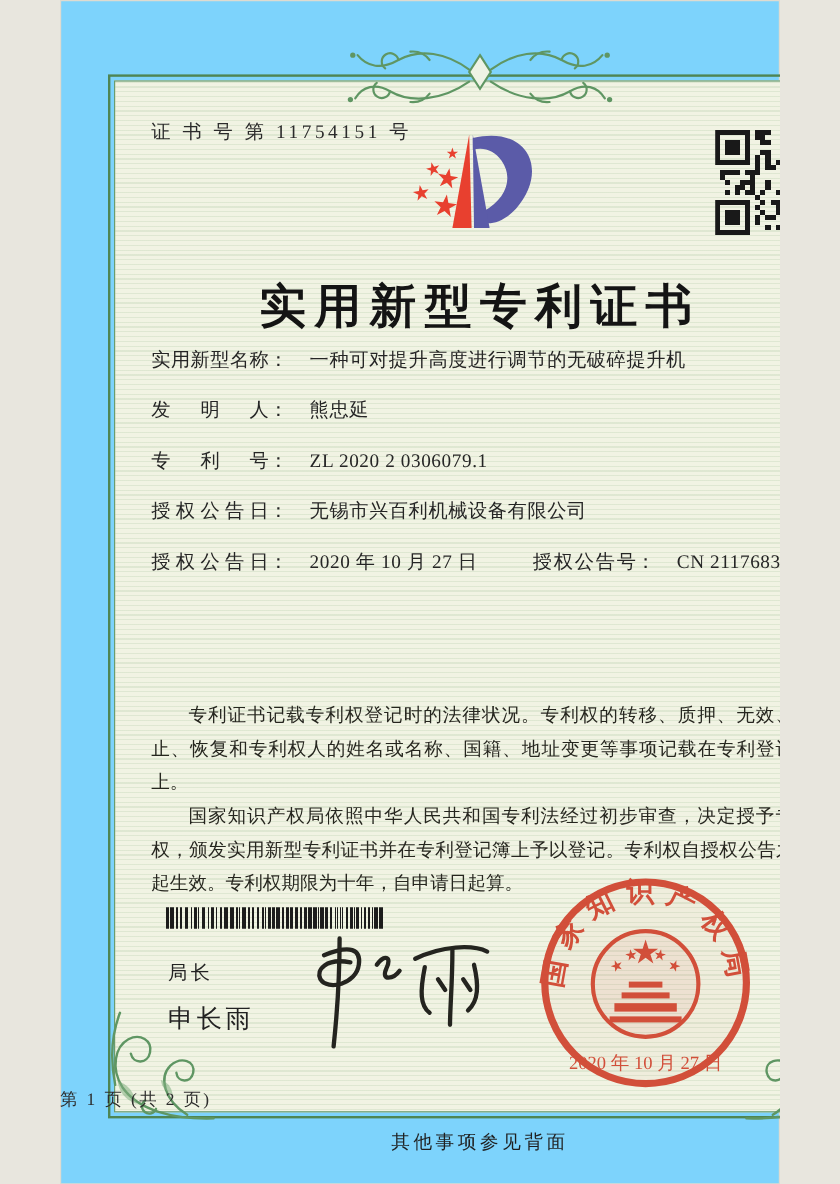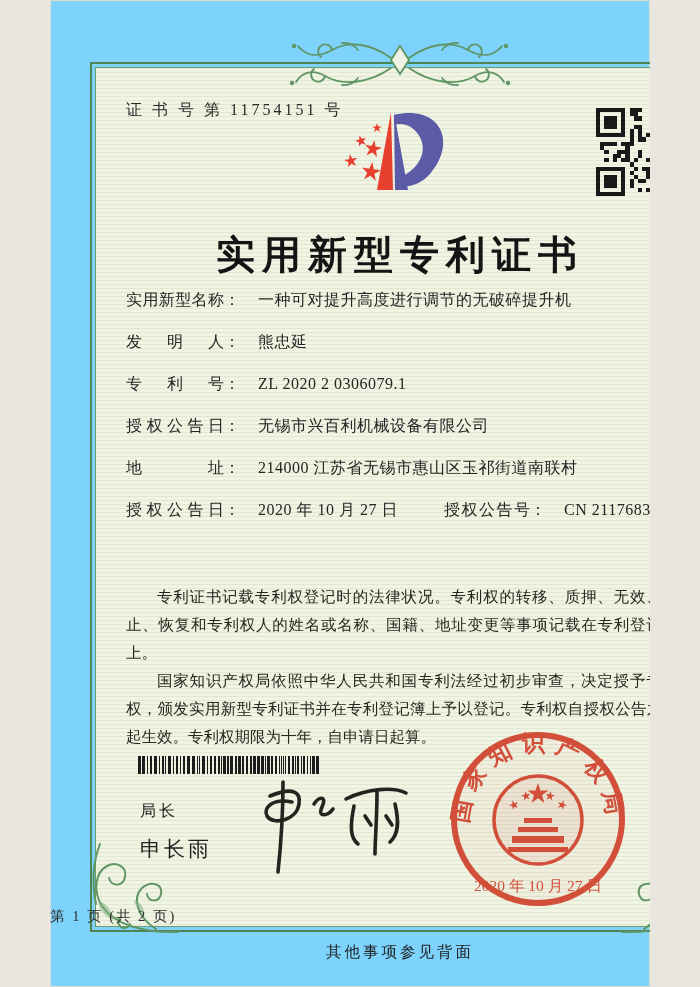--- a/index.html
+++ b/index.html
@@ -348,23 +348,20 @@
     <div class="frow">
       <span class="flabel">发明人</span><span class="fcolon">：</span><span class="fvalue">熊忠延</span>
     </div>
     <div class="frow">
       <span class="flabel">专利号</span><span class="fcolon">：</span><span class="fvalue">ZL 2020 2 0306079.1</span>
     </div>
     <div class="frow">
       <span class="flabel">授权公告日</span><span class="fcolon">：</span><span class="fvalue">无锡市兴百利机械设备有限公司</span>
     </div>
     <div class="frow">
-      <span class="flabel">地址</span><span class="fcolon">：</span><span class="fvalue">214000 江苏省无锡市惠山区玉祁街道南联村</span>
-    </div>
-    <div class="frow">
       <span class="flabel">授权公告日</span><span class="fcolon">：</span><span class="fvalue">2020 年 10 月 27 日</span><span class="fpair2"><span class="flabel">授权公告号</span><span class="fcolon">：</span><span class="fvalue">CN 211768361 U</span></span>
     </div>
   </div>
 
   <div class="body-text">
     <p>专利证书记载专利权登记时的法律状况。专利权的转移、质押、无效、终止、恢复和专利权人的姓名或名称、国籍、地址变更等事项记载在专利登记簿上。</p>
     <p>国家知识产权局依照中华人民共和国专利法经过初步审查，决定授予专利权，颁发实用新型专利证书并在专利登记簿上予以登记。专利权自授权公告之日起生效。专利权期限为十年，自申请日起算。</p>
   </div>
 
   <svg class="barcode" viewBox="0 0 185 18" preserveAspectRatio="none" shape-rendering="crispEdges">

